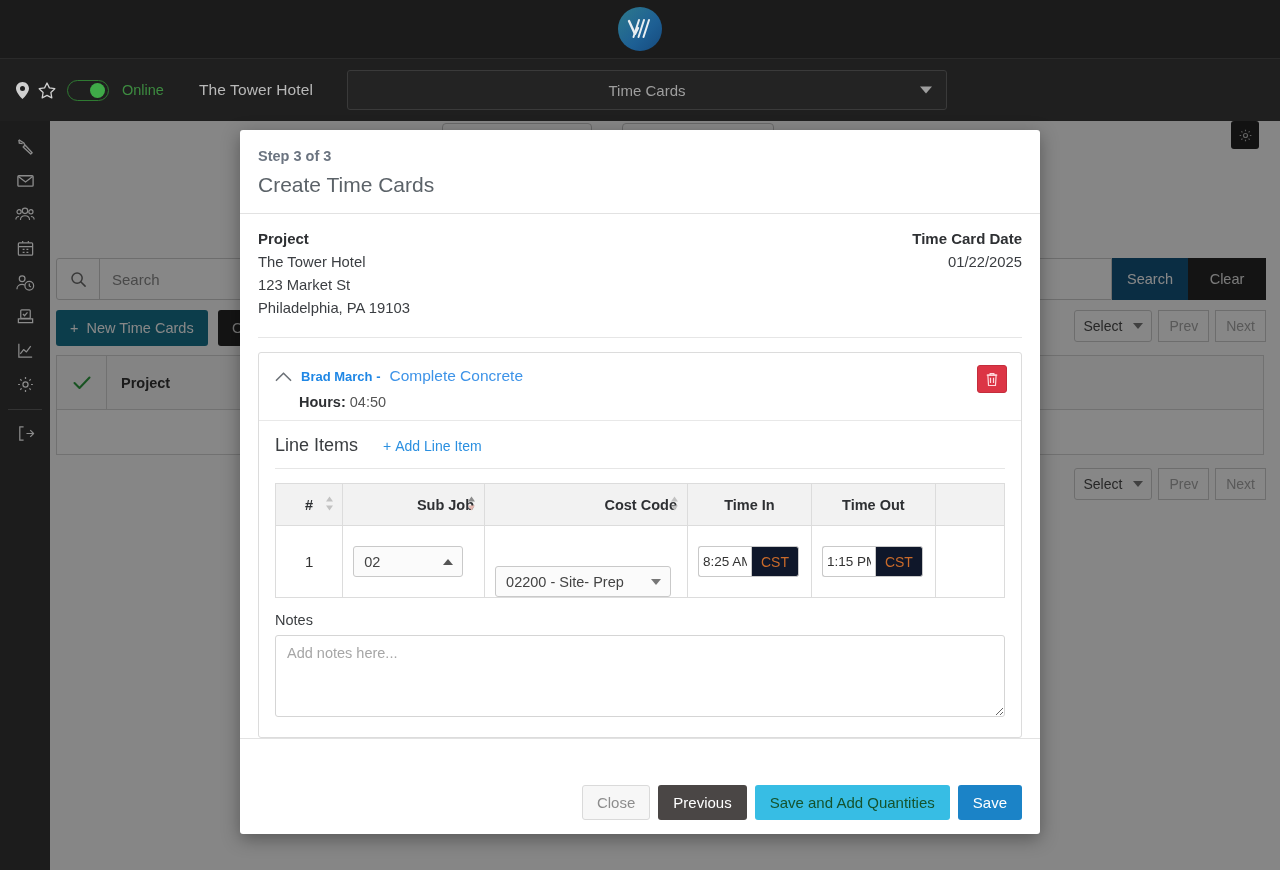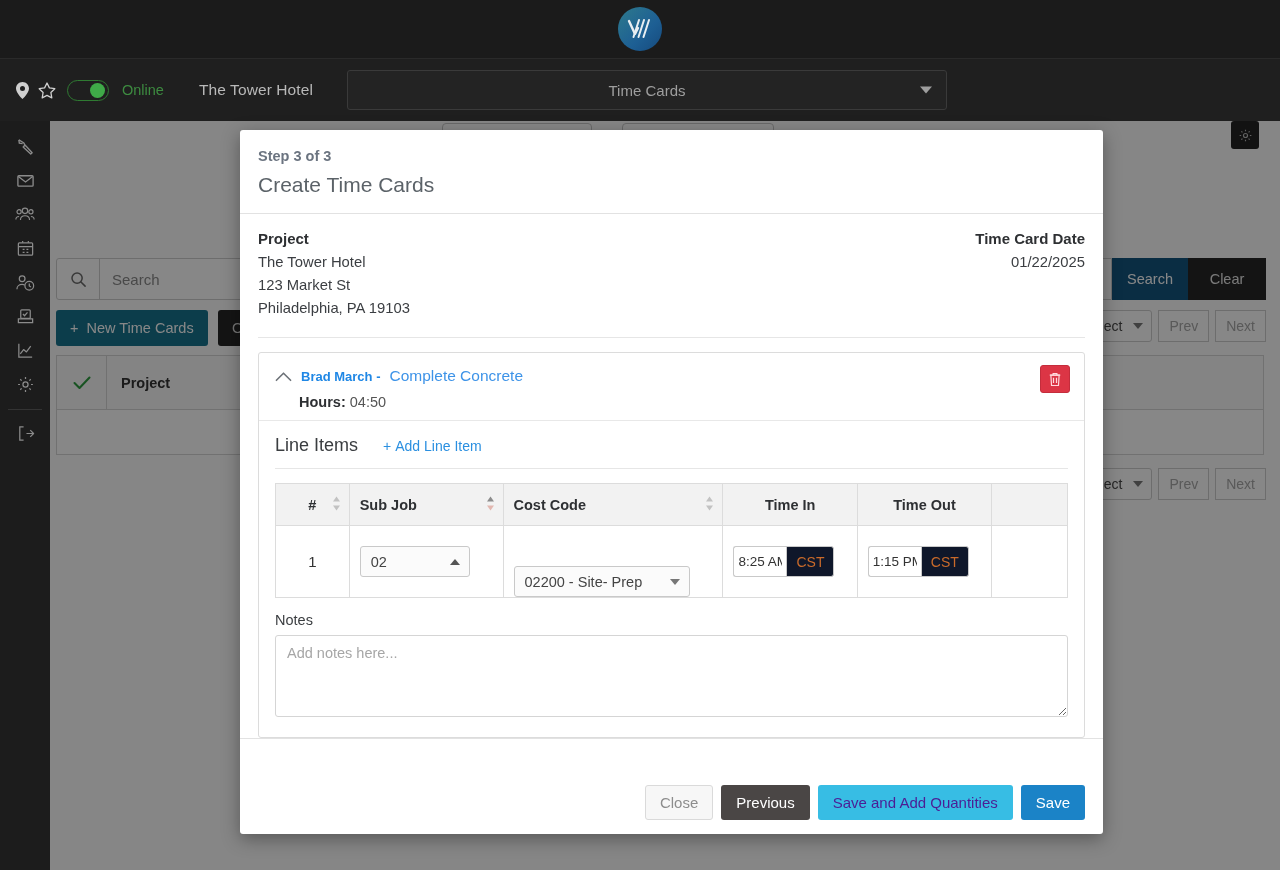--- a/index.html
+++ b/index.html
@@ -174,21 +174,21 @@
 
   
   .overlay {
     position: absolute; top: 121px; left: 50px;
     width: 1230px; height: 749px; background: rgba(0,0,0,.47);
   }
 
   
   .modal {
     position: absolute; left: 240px; top: 130px;
-    width: 863px; background: #fff;
+    width: 800px; background: #fff;
     box-shadow: 0 5px 18px rgba(0,0,0,.35);
     border-radius: 3px;
   }
   .modal-head { padding: 18px 18px 16px 18px; border-bottom: 1px solid #e2e2e2; }
   .step-label { font-size: 14.5px; font-weight: bold; color: #6b7480; }
   .modal-title { font-size: 21px; color: #5b6268; margin-top: 9px; font-weight: normal; }
 
   .modal-body { padding: 16px 18px 0 18px; }
   .proj-row { display: flex; justify-content: space-between; }
   .proj-label, .date-label { font-size: 15px; font-weight: bold; color: #2e3033; }
@@ -220,21 +220,21 @@
 
   .li-head { padding: 14px 16px 0 16px; display: flex; align-items: baseline; gap: 25px; }
   .li-title { font-size: 18px; color: #3a3d40; }
   .li-add { font-size: 14px; color: #2a8fe0; display: inline-flex; align-items: center; gap: 4px; }
   .li-rule { height: 1px; background: #e6e6e6; margin: 12px 16px 0 16px; }
 
   table.lines { width: calc(100% - 32px); margin: 14px 16px 0 16px; border-collapse: collapse; }
   table.lines th {
     background: #f2f2f2; border: 1px solid #dcdcdc;
     font-size: 14.5px; font-weight: bold; color: #2e3033;
-    height: 42px; padding: 0 10px; text-align: left; position: relative;
+    height: 42px; padding: 0 10px; text-align: right; position: relative;
   }
   table.lines th.c { text-align: center; }
   table.lines td {
     border: 1px solid #dcdcdc; border-top: 0; height: 58px; padding: 0 10px;
     font-size: 15px; color: #333;
   }
   .th-sort { position: absolute; right: 8px; top: 50%; transform: translateY(-50%); }
   .sel {
     display: inline-flex; align-items: center; position: relative;
     height: 31px; border: 1px solid #c9c9c9; border-radius: 3px;
@@ -267,21 +267,21 @@
   .notes-area::placeholder { color: #a6a6a6; }
 
   .modal-foot {
     border-top: 1px solid #e2e2e2; padding: 14px 18px;
     display: flex; justify-content: flex-end; gap: 8px; align-items: center;
   }
   .mbtn { height: 35px; padding: 0 14px; border-radius: 3px; font-size: 15px;
           display: flex; align-items: center; justify-content: center; border: 1px solid transparent; margin-top: 32px; }
   .mbtn-close { background: #f7f7f7; border-color: #dadada; color: #8d8d8d; }
   .mbtn-prev { background: #4a4645; color: #fff; }
-  .mbtn-saq { background: #37bde4; color: #4c1d95; }
+  .mbtn-saq { background: #37bde4; color: #14532d; }
   .mbtn-save { background: #1b83c7; color: #fff; }
 </style>
 </head>
 <body>
 
 <div id="app">
 
   <div class="topbar">
     <div class="logo">
       <svg width="26" height="24" viewBox="0 0 26 24" fill="none">

